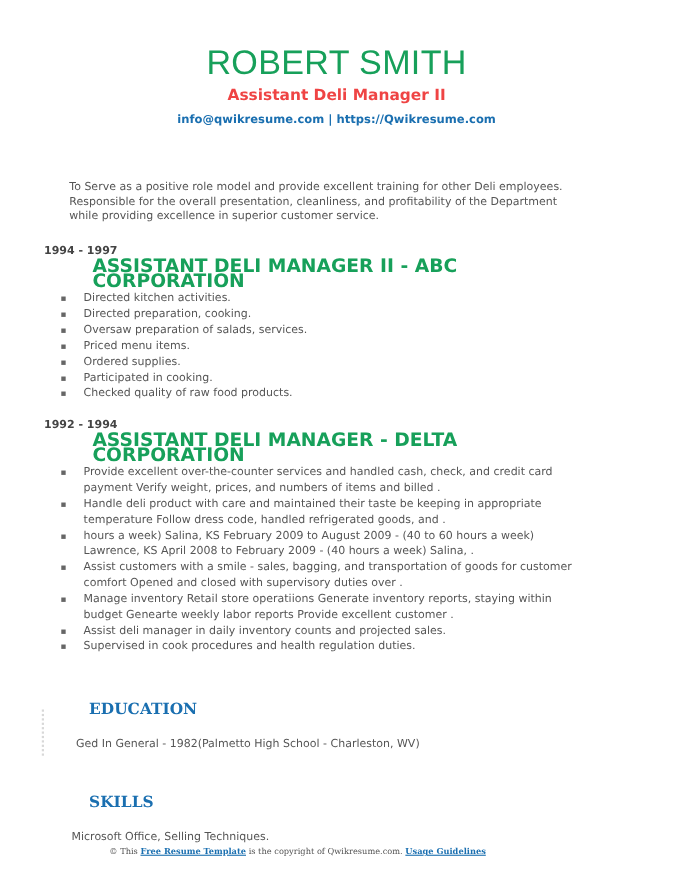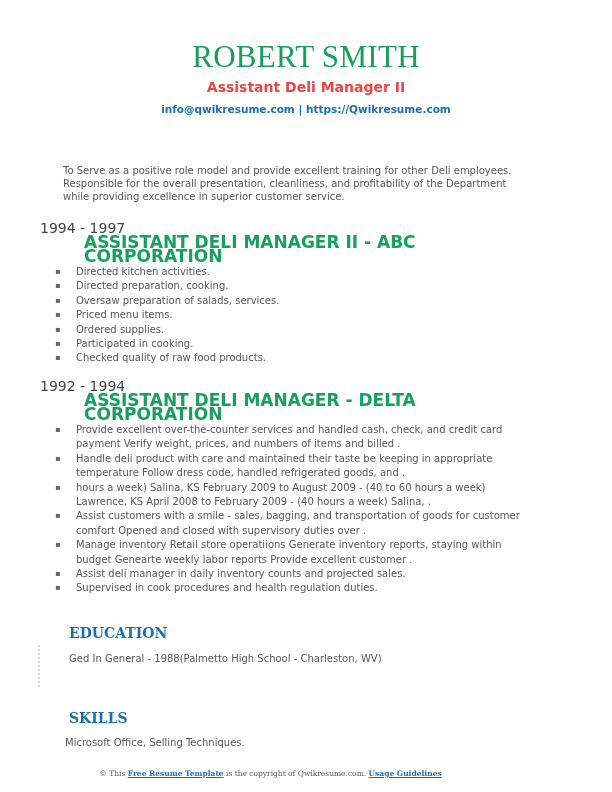--- a/index.html
+++ b/index.html
@@ -1,30 +1,30 @@
 <!DOCTYPE html>
 <html><head>
   <meta charset="utf-8">
   <style>
     html, body { margin: 0; padding: 0; background: #ffffff; }
     body { width: 612px; height: 792px; position: relative; overflow: hidden; font-family: "DejaVu Sans", sans-serif; color: #444; }
     .header { position: absolute; top: 38px; left: 0; width: 612px; text-align: center; }
-    .name { font-family: Liberation Serif, serif; font-size: 31px; color: #17a05a; line-height: 38px; letter-spacing: 0.3px; }
+    .name { font-family: Liberation Sans, sans-serif; font-size: 31px; color: #17a05a; line-height: 38px; letter-spacing: 0.3px; }
     .title { font-family: "DejaVu Sans", sans-serif; font-weight: bold; font-size: 14px; color: #ef4444; line-height: 18px; margin-top: 2px; }
     .contact { margin-top: 6px; font-size: 10.5px; font-weight: bold; color: #1a6fb0; line-height: 14px; }
     .contact span { color: #1a6fb0; }
     .summary { position: absolute; top: 164px; left: 63px; width: 470px; font-size: 10px; line-height: 13px; color: #555; }
     .job { position: absolute; left: 40px; width: 500px; }
-    .job .dates { font-size: 14px; font-weight: normal; color: #444; line-height: 13px; }
+    .job .dates { font-size: 10px; font-weight: bold; color: #444; line-height: 13px; }
     .job .role { font-size: 17px; font-weight: bold; color: #17a05a; line-height: 14px; margin-left: 44px; }
     .job ul { margin: 2px 0 0 0; padding-left: 36px; list-style: none; }
     .job li { position: relative; font-size: 10px; line-height: 14.4px; color: #555; }
     .job li::before { content: "\25AA"; position: absolute; left: -21px; top: 0; font-size: 8px; color: #666; }
     .section { position: absolute; left: 65px; width: 480px; }
-    .section h2 { margin: 4px; font-family: "DejaVu Serif", serif; font-weight: bold; font-size: 14px; color: #1a6fb0; line-height: 18px; }
+    .section h2 { margin: 16px; font-family: "DejaVu Serif", serif; font-weight: bold; font-size: 14px; color: #1a6fb0; line-height: 18px; }
     .section .body { font-size: 10px; color: #555; line-height: 13px; }
     .vline { position: absolute; left: 38px; top: 645px; width: 2px; height: 42px; border-left: 2px dotted #d8d8d8; }
     .footer { position: absolute; top: 769px; left: 0; width: 541px; text-align: center; font-family: "DejaVu Serif", serif; font-size: 7.5px; color: #555; }
     .footer a { color: #1a6fb0; font-weight: bold; text-decoration: underline; }
   </style>
 </head>
 <body>
 
 <div class="header">
   <div class="name">ROBERT SMITH</div>
@@ -59,21 +59,21 @@
     <li>hours a week) Salina, KS February 2009 to August 2009 - (40 to 60 hours a week) Lawrence, KS April 2008 to February 2009 - (40 hours a week) Salina, .</li>
     <li>Assist customers with a smile - sales, bagging, and transportation of goods for customer comfort Opened and closed with supervisory duties over .</li>
     <li>Manage inventory Retail store operatiions Generate inventory reports, staying within budget Genearte weekly labor reports Provide excellent customer .</li>
     <li>Assist deli manager in daily inventory counts and projected sales.</li>
     <li>Supervised in cook procedures and health regulation duties.</li>
   </ul>
 </div>
 
 <div class="section" style="top:620px;">
   <h2>EDUCATION</h2>
-  <div class="body" style="margin-top:10px; padding-left:4px;">Ged In General - 1988(Palmetto High School - Charleston, WV)</div>
+  <div class="body" style="margin-top:10px; padding-left:4px;">Ged In General - 1982(Palmetto High School - Charleston, WV)</div>
 </div>
 <div class="vline"></div>
 
 <div class="section" style="top:705px;">
   <h2>SKILLS</h2>
   <div class="body" style="margin-top:9px;">Microsoft Office, Selling Techniques.</div>
 </div>
 
 <div class="footer">
   <span>© This </span><a>Free Resume Template</a><span> is the copyright of Qwikresume.com. </span><a>Usage Guidelines</a>

